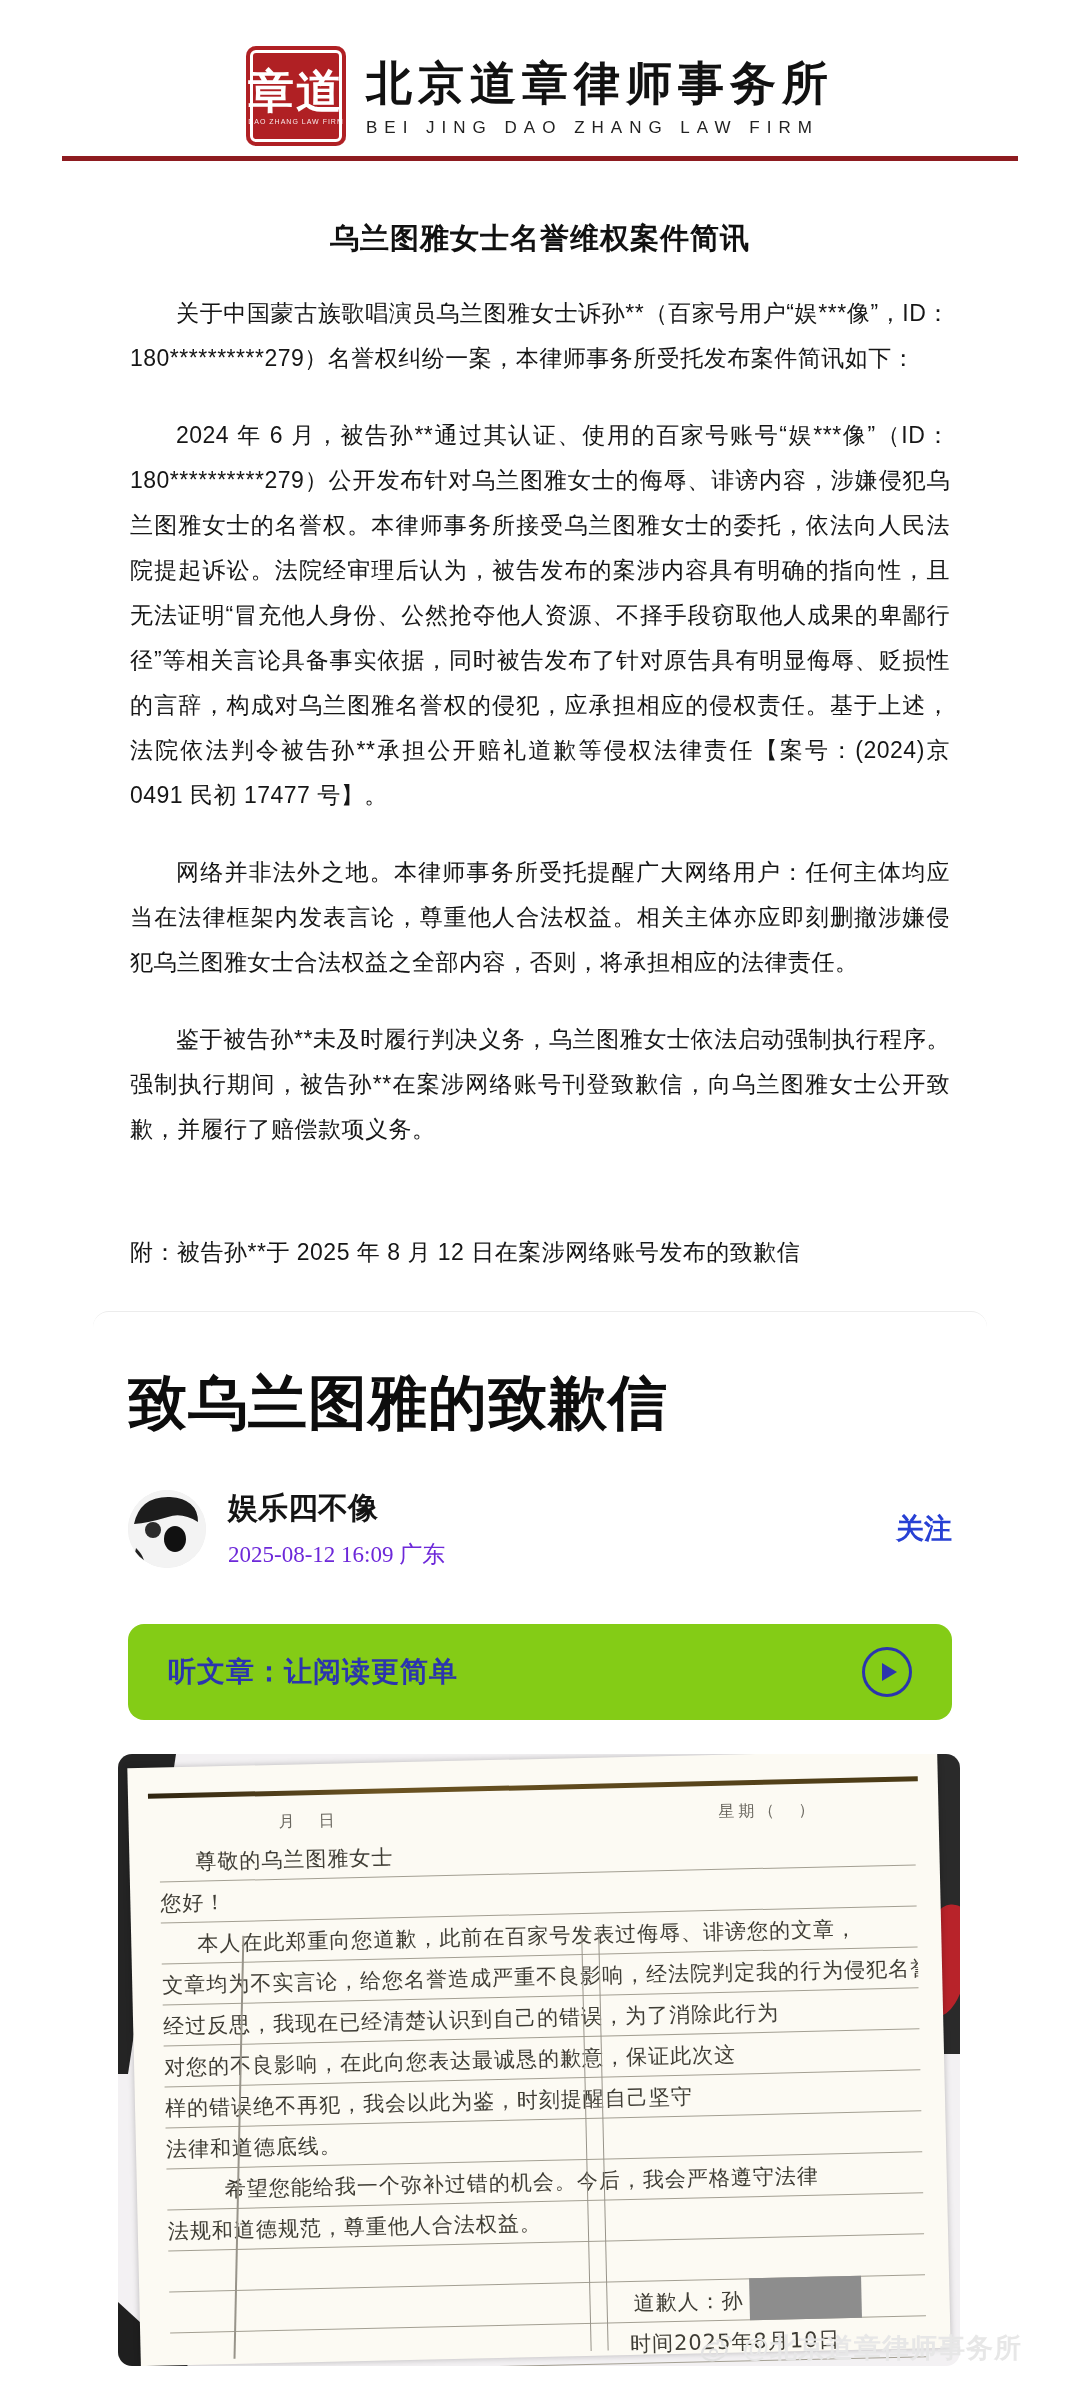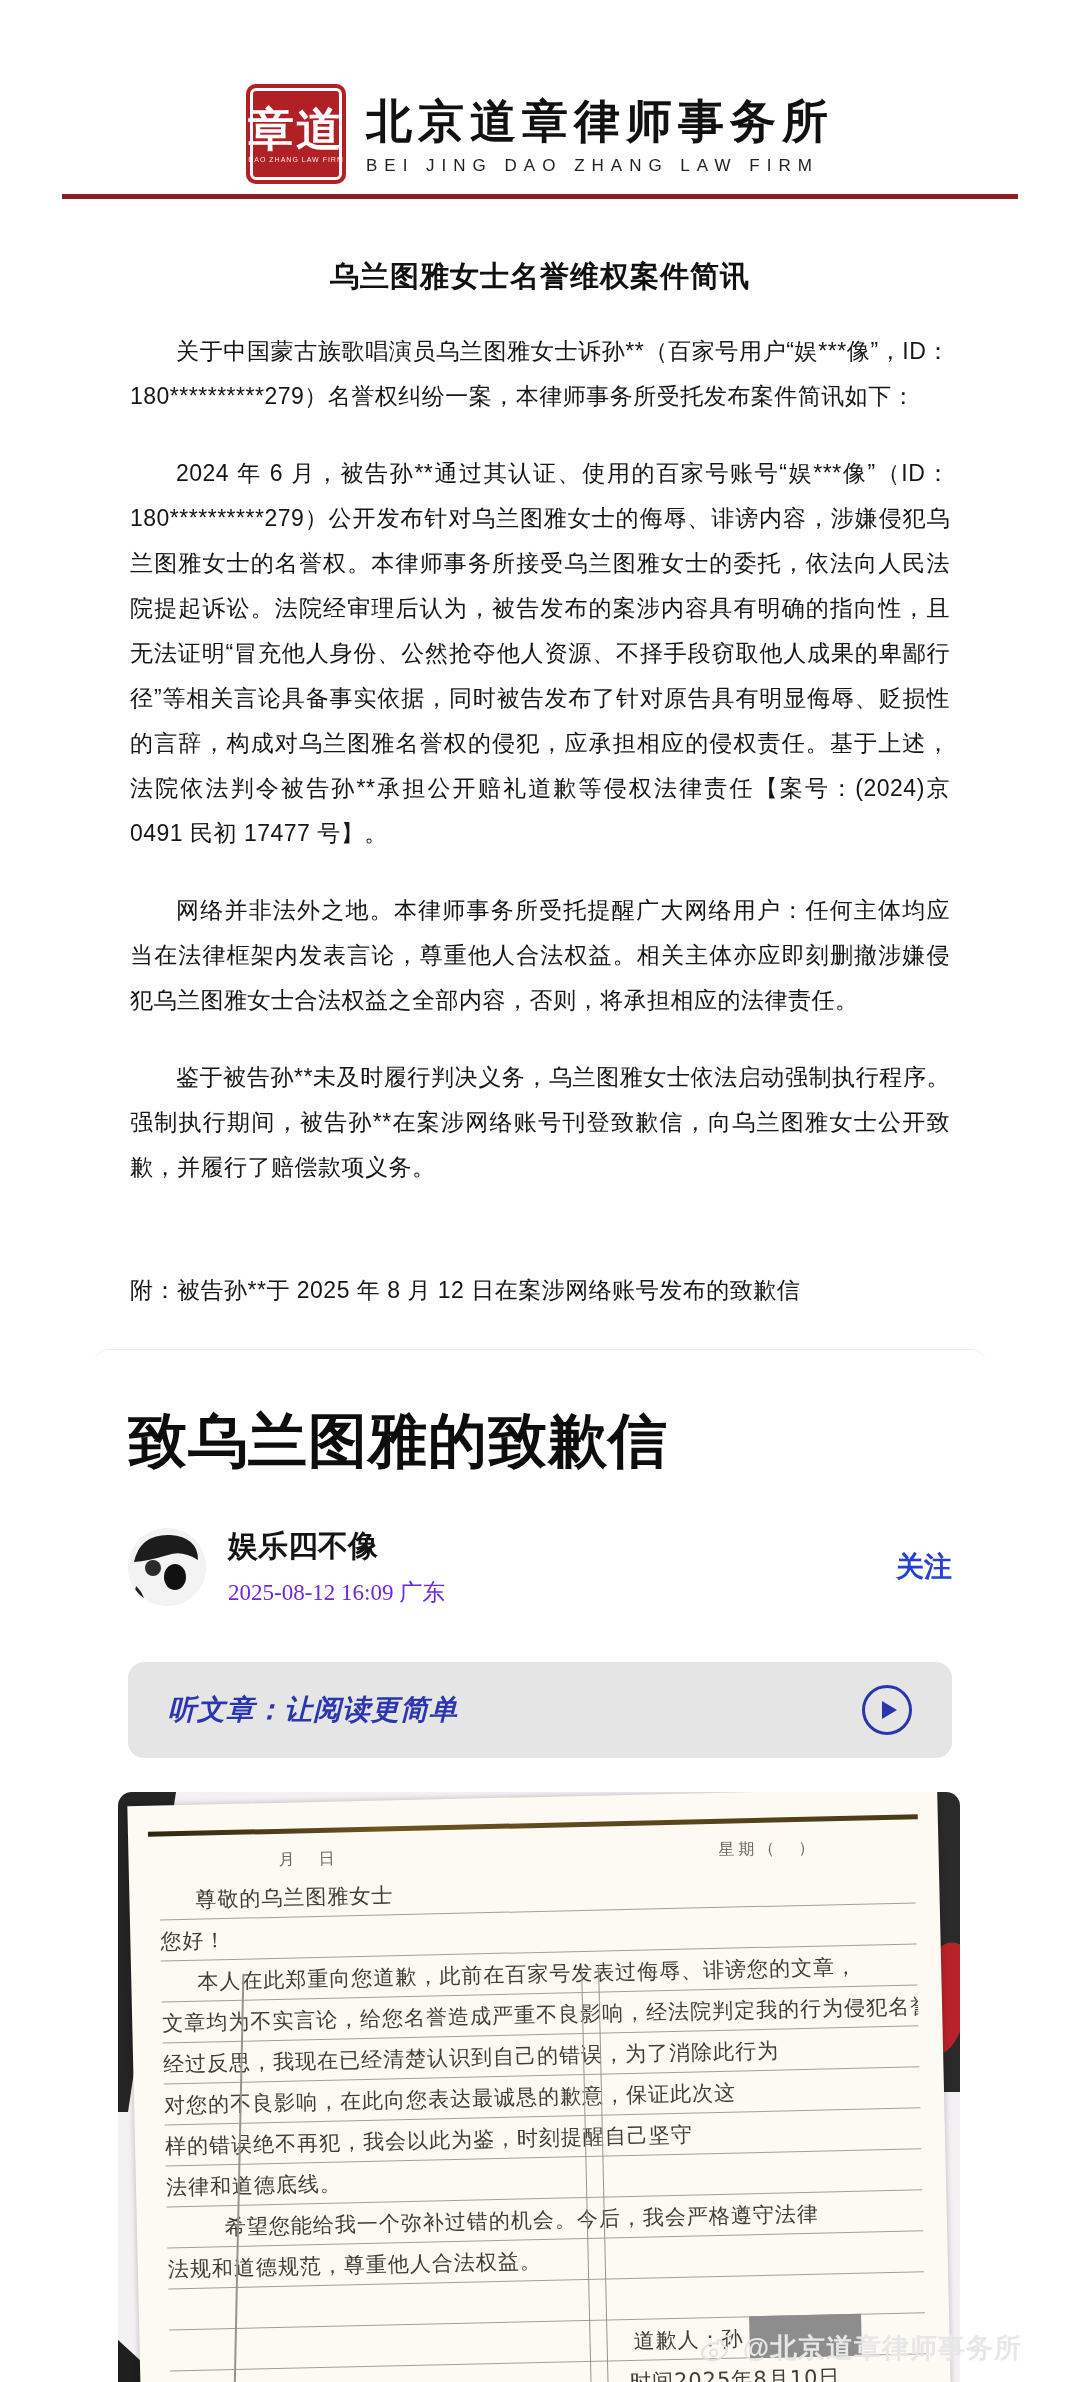--- a/index.html
+++ b/index.html
@@ -3,21 +3,21 @@
 <meta charset="utf-8">
 <title>案件简讯</title>
 <style>
   html,body{margin:0;padding:0;}
   body{
     width:1080px;height:2382px;position:relative;overflow:hidden;
     background:#ffffff;color:#1c1c1c;
     font-family:"Liberation Sans","DejaVu Sans",sans-serif;
   }
   
-  .letterhead{padding-top:84px;}
+  .letterhead{padding-top:46px;}
   .logo-row{display:flex;justify-content:center;align-items:center;gap:20px;}
   .seal{
     width:100px;height:100px;background:#b02024;border-radius:10px;
     box-shadow:inset 0 0 0 4px #b02024, inset 0 0 0 7px #ffffff;
     display:flex;flex-direction:column;align-items:center;justify-content:center;
     color:#ffffff;
   }
   .seal-chars{font-size:46px;font-weight:bold;line-height:1;letter-spacing:2px;
     font-family:"DejaVu Serif","Liberation Serif",serif;}
   .seal-sub{font-size:7px;letter-spacing:1px;margin-top:4px;opacity:.9;}
@@ -49,22 +49,22 @@
     margin:52px 0 0;
   }
   .user-row{display:flex;align-items:center;margin-top:44px;}
   .avatar{width:78px;height:78px;border-radius:50%;overflow:hidden;flex:0 0 auto;
     background:#ededed;}
   .user-meta{margin-left:22px;}
   .uname{font-size:30px;font-weight:bold;color:#141414;}
   .meta{font-size:23px;color:#6d28d9;margin-top:10px;font-family:Liberation Serif, serif;}
   .follow{margin-left:auto;font-size:28px;color:#2740d4;font-weight:bold;cursor:pointer;}
   .listen{
-    margin-top:54px;height:96px;background:#e5e5e5;border-radius:16px;
-    display:flex;align-items:center;padding:0 40px;cursor:pointer;font-style:italic;
+    margin-top:54px;height:96px;background:#84cc16;border-radius:16px;
+    display:flex;align-items:center;padding:0 40px;cursor:pointer;
   }
   .listen-text{font-size:28px;font-weight:bold;color:#2b35ae;letter-spacing:1px;}
   .play{
     margin-left:auto;width:44px;height:44px;border:3.5px solid #2b35ae;border-radius:50%;
     display:flex;align-items:center;justify-content:center;
   }
   .tri{
     width:0;height:0;border-left:15px solid #2b35ae;
     border-top:9px solid transparent;border-bottom:9px solid transparent;margin-left:4px;
   }

